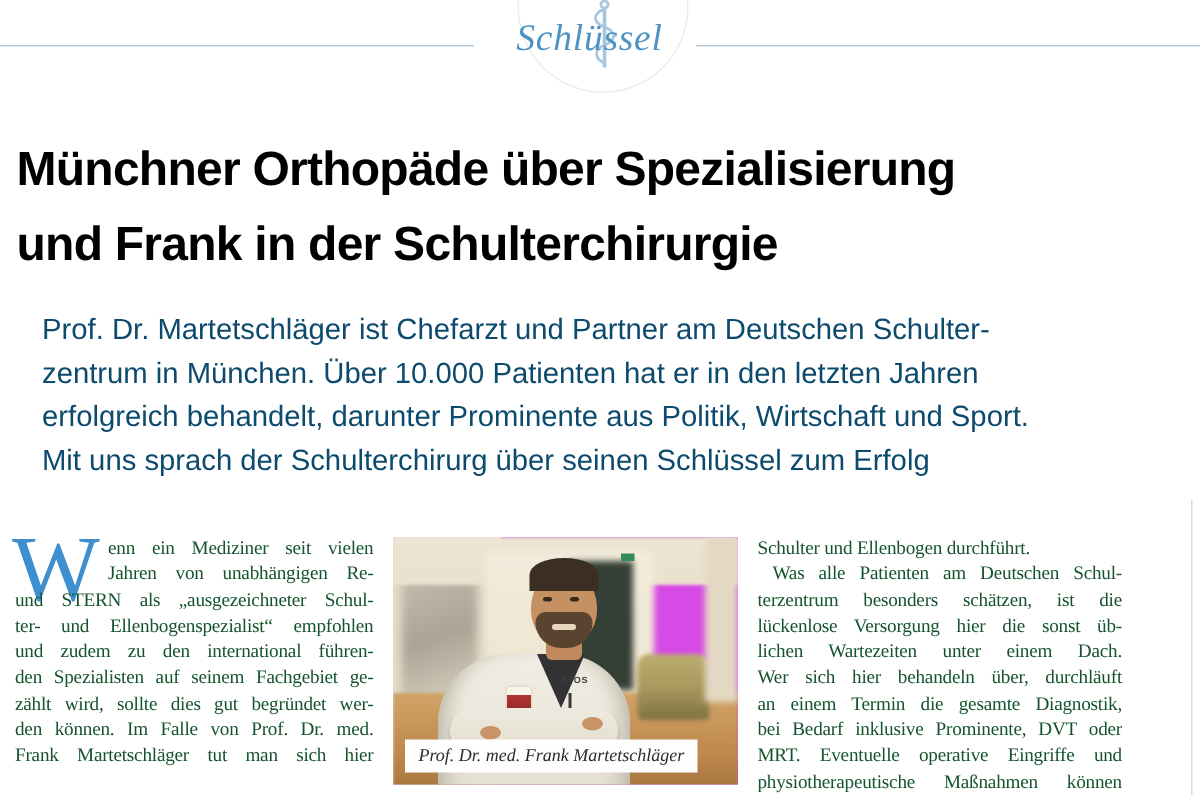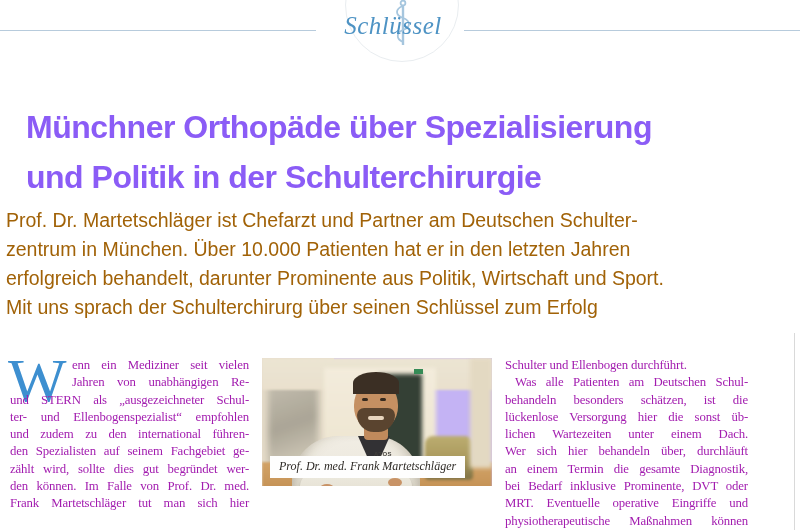--- a/index.html
+++ b/index.html
@@ -11,44 +11,44 @@
   .rule-left{left:0;width:316px;}
   .rule-right{left:464px;width:336px;}
   .wm-circle{position:absolute;left:345px;top:-52px;width:112px;height:112px;border:1px solid #e9edf0;
              border-radius:50%;}
   .staff{position:absolute;left:388px;top:0;}
   .section-label{position:absolute;left:393px;top:12px;transform:translateX(-50%);
                  font-style:italic;font-size:25px;letter-spacing:.5px;color:#4e93c4;
                  font-family:"Liberation Serif",serif;white-space:nowrap;}
 
   
-  .headline{position:absolute;left:10px;top:86px;margin:16px;font-family:"Liberation Sans",sans-serif;
-            font-weight:bold;font-size:32px;line-height:50px;letter-spacing:-.5px;color:#8b5cf6;
+  .headline{position:absolute;left:10px;top:86px;margin:1px;font-family:"Liberation Sans",sans-serif;
+            font-weight:bold;font-size:32px;line-height:50px;letter-spacing:-.5px;color:#000000;
             white-space:nowrap;}
 
   
-  .lede{position:absolute;left:6px;top:206px;font-family:"Liberation Sans",sans-serif;
-        font-size:19.5px;line-height:29px;color:#a16207;}
+  .lede{position:absolute;left:28px;top:206px;font-family:"Liberation Sans",sans-serif;
+        font-size:19.5px;line-height:29px;color:#0c4a6e;}
   .lede-line{white-space:nowrap;}
 
   
   .col{position:absolute;top:357px;font-size:12.8px;line-height:17.3px;letter-spacing:-.15px;
-       color:#a21caf;}
+       color:#14532d;}
   .col-left{left:10px;width:239px;}
   .col-right{left:505px;width:243px;}
   .bline{text-align:justify;text-align-last:justify;white-space:nowrap;}
   .bline.noj{text-align-last:left;}
   .bline.indent{padding-left:10px;}
   .bline.cap-indent{padding-left:62px;}
   .dropcap{position:absolute;left:8px;top:351px;font-size:62px;line-height:58px;
            font-family:"Liberation Serif",serif;color:#3d8fd0;}
 
   
-  .photo{position:absolute;left:262px;top:358px;width:230px;height:128px;margin:0;
-         overflow:hidden;background:#c4b5fd;}
+  .photo{position:absolute;left:262px;top:358px;width:230px;height:165px;margin:0;
+         overflow:hidden;background:#d946ef;}
   .photo div{position:absolute;}
   .ph-wall-left{left:0;top:0;width:72px;height:172px;background:#e7dfd0;}
   .ph-painting{left:6px;top:22px;width:50px;height:115px;border-radius:8px;filter:blur(3px);
                background:linear-gradient(160deg,#c6c2b6 0%,#a9a59a 40%,#cfcabc 70%,#b7b2a5 100%);}
   .ph-ceiling{left:0;top:0;width:230px;height:32px;background:linear-gradient(#efe9db,#ece4d4);filter:blur(1px);}
   .ph-hall{left:62px;top:10px;width:112px;height:115px;filter:blur(2px);
            background:linear-gradient(180deg,#f6f1e4 0%,#f2ebdb 60%,#e4d6bd 100%);}
   .ph-doorway{left:116px;top:16px;width:44px;height:86px;background:#2d3b34;filter:blur(2px);}
   .ph-door-glow{left:106px;top:20px;width:12px;height:78px;background:#f7f4e8;filter:blur(2px);}
   .ph-exit-sign{left:152px;top:11px;width:9px;height:5px;background:#2e8b57;filter:blur(.5px);}
@@ -100,21 +100,21 @@
     <svg class="staff" width="30" height="48" viewBox="0 0 30 48">
       <circle cx="15" cy="3" r="2.4" fill="none" stroke="#a6c6de" stroke-width="1.8"></circle>
       <path d="M15 5 V45" fill="none" stroke="#a6c6de" stroke-width="2.4"></path>
       <path d="M15 6 C7 9,7 15,15 18 C23 21,23 27,15 30 C8 33,8 39,15 42" fill="none" stroke="#a6c6de" stroke-width="1.8"></path>
     </svg>
     <div class="section-label">Schlüssel</div>
   </header>
 
   <h1 class="headline">
     <div>Münchner Orthopäde über Spezialisierung</div>
-    <div>und Politik in der Schulterchirurgie</div>
+    <div>und Frank in der Schulterchirurgie</div>
   </h1>
 
   <div class="lede">
       <div class="lede-line">Prof. Dr. Martetschläger ist Chefarzt und Partner am Deutschen Schulter-</div>
       <div class="lede-line">zentrum in München. Über 10.000 Patienten hat er in den letzten Jahren</div>
       <div class="lede-line">erfolgreich behandelt, darunter Prominente aus Politik, Wirtschaft und Sport.</div>
       <div class="lede-line">Mit uns sprach der Schulterchirurg über seinen Schlüssel zum Erfolg</div>
     </div>
 
   <span class="dropcap">W</span>
@@ -157,21 +157,21 @@
     <div class="ph-arms"></div>
     <div class="ph-hand1"></div>
     <div class="ph-hand2"></div>
     <div class="ph-tint"></div>
     <figcaption class="caption">Prof. Dr. med. Frank Martetschläger</figcaption>
   </figure>
 
   <div class="col col-right">
       <div class="bline noj">Schulter und Ellenbogen durchführt.</div>
       <div class="bline indent">Was alle Patienten am Deutschen Schul-</div>
-      <div class="bline">behandeln besonders schätzen, ist die</div>
+      <div class="bline">terzentrum besonders schätzen, ist die</div>
       <div class="bline">lückenlose Versorgung hier die sonst üb-</div>
       <div class="bline">lichen Wartezeiten unter einem Dach.</div>
       <div class="bline">Wer sich hier behandeln über, durchläuft</div>
       <div class="bline">an einem Termin die gesamte Diagnostik,</div>
       <div class="bline">bei Bedarf inklusive Prominente, DVT oder</div>
       <div class="bline">MRT. Eventuelle operative Eingriffe und</div>
       <div class="bline">physiotherapeutische Maßnahmen können</div>
     </div>
 
   <div class="page-edge"></div>

